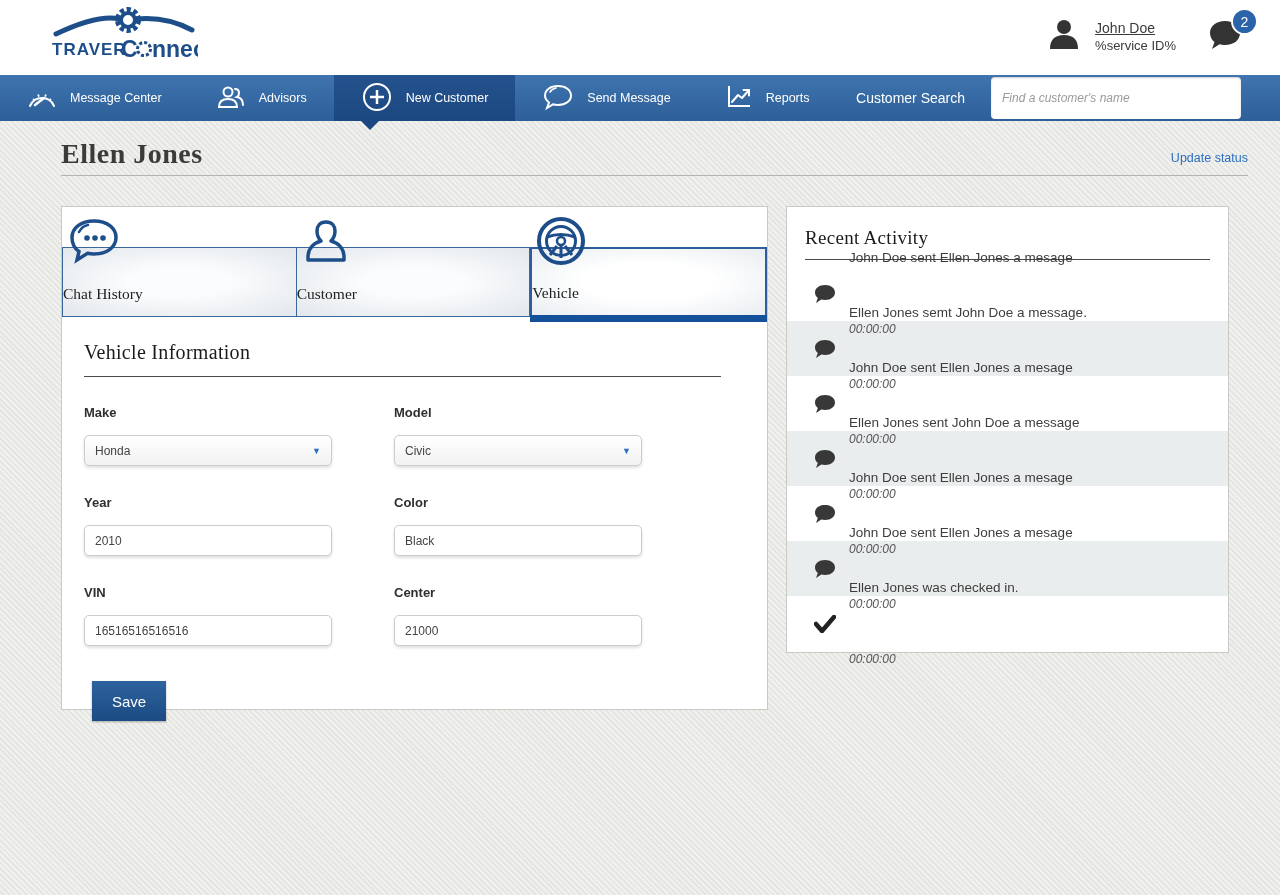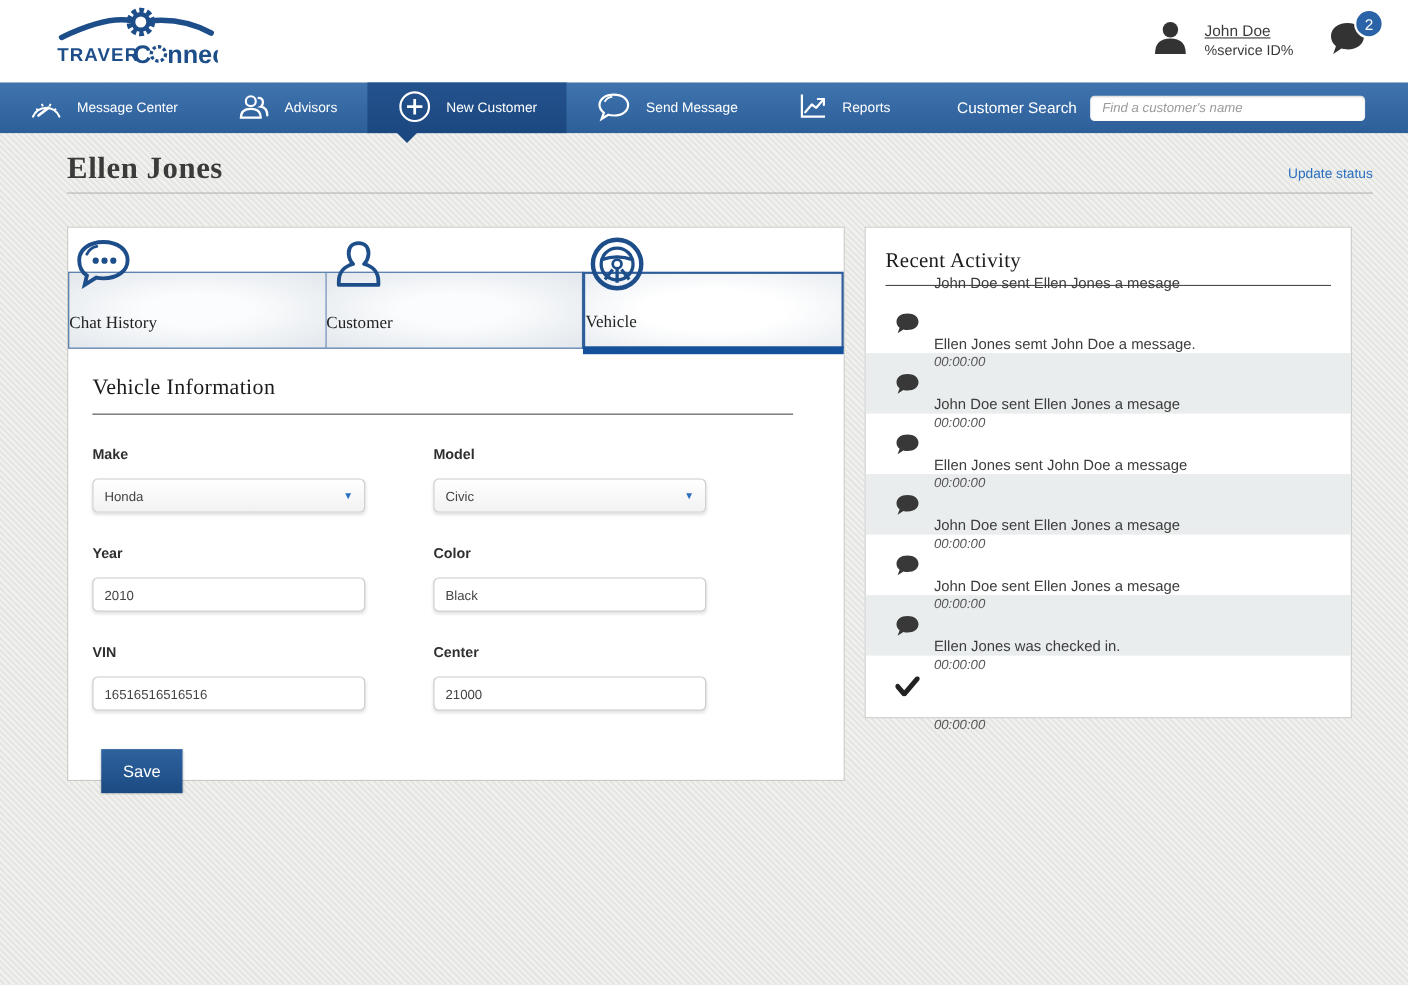--- a/index.html
+++ b/index.html
@@ -34,24 +34,24 @@
     display:flex; align-items:center; gap:13px; padding:0 27px; color:#fff;
     font-size:12.5px; cursor:pointer; position:relative;
   }
   .nav-item.active {
     background:linear-gradient(#24528c, #1c4881);
   }
   .nav-item.active::after {
     content:""; position:absolute; left:26px; bottom:-9px;
     border-left:10px solid transparent; border-right:10px solid transparent; border-top:10px solid #1c4881;
   }
-  .nav-search { position:absolute; right:39px; top:0; height:46px; display:flex; align-items:center; gap:12px; }
+  .nav-search { position:absolute; right:39px; top:0; height:46px; display:flex; align-items:center; gap:26px; }
   .nav-search-label { color:#fff; font-size:14px; }
   .nav-search-input {
-    width:250px; height:23px; border:none; border-radius:4px; background:#fff;
+    width:250px; height:42px; border:none; border-radius:4px; background:#fff;
     padding:0 11px; font-size:12px; font-style:italic; color:#555;
     font-family:"Liberation Sans", sans-serif; outline:none;
     box-shadow:inset 0 1px 2px rgba(0,0,0,.2);
   }
   .nav-search-input::placeholder { color:#9a9a9a; font-style:italic; }
   
   .page-title {
     position:absolute; left:61px; top:138px; font-family:"Liberation Serif", serif;
     font-size:28px; font-weight:600; color:#3b3b3b; letter-spacing:.5px;
   }

